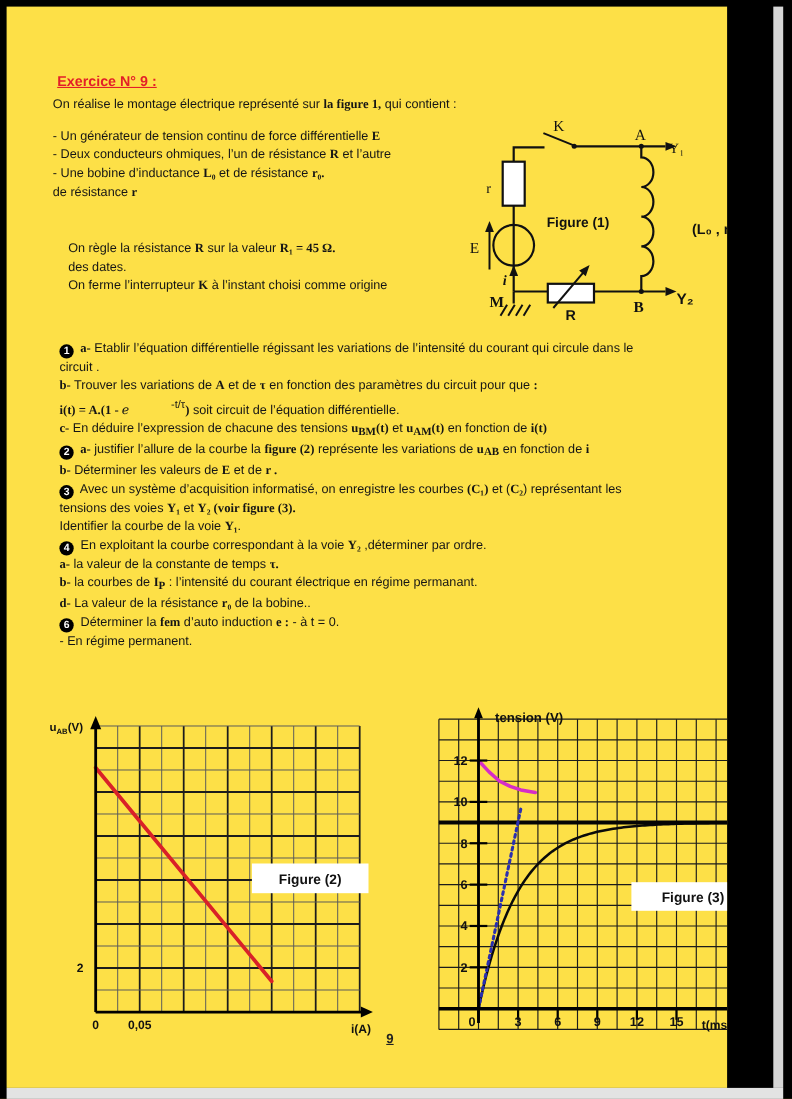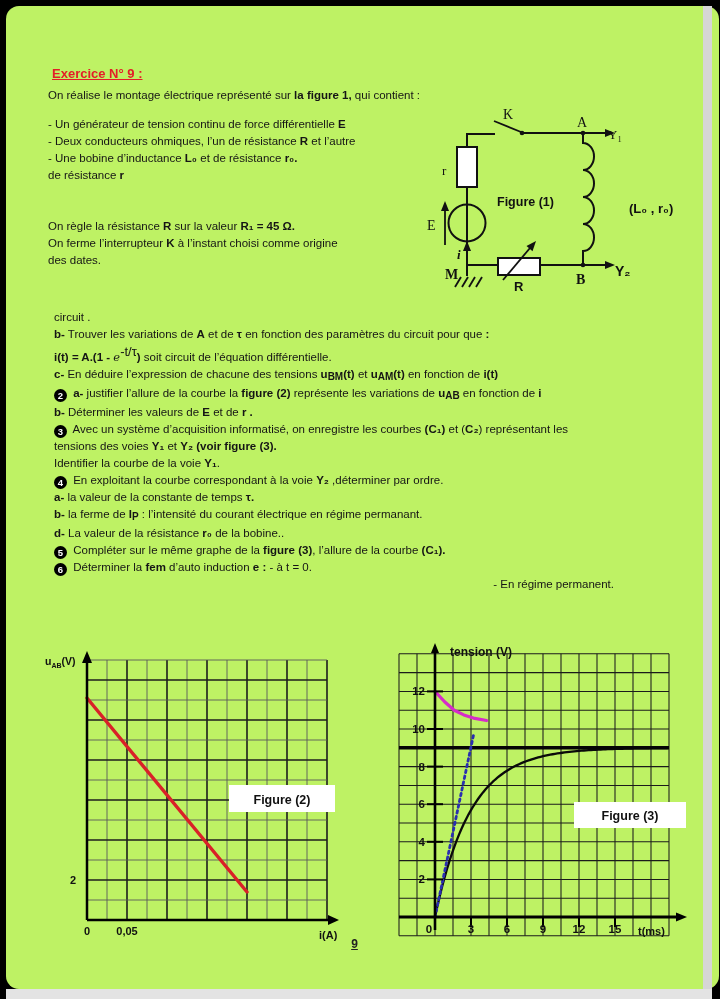--- a/index.html
+++ b/index.html
@@ -1,31 +1,31 @@
 <!DOCTYPE html>
 <html><head>
 <meta charset="utf-8">
 <style>
   html,body{margin:0;padding:0;}
   body{width:720px;height:999px;background:#000;position:relative;font-family:"Liberation Sans",sans-serif;}
-  .page{position:absolute;left:6px;top:6px;width:713px;height:983px;background:#bef264;overflow:hidden;border-radius:13px;}
+  .page{position:absolute;left:6px;top:6px;width:655px;height:983px;background:#fde047;overflow:hidden;}
   .edge-r{position:absolute;left:703px;top:6px;width:9px;height:983px;background:#d6d6d6;}
   .edge-b{position:absolute;left:6px;top:989px;width:706px;height:10px;background:#e3e3e3;}
   .title{position:absolute;left:46px;top:60px;font-size:13px;font-weight:bold;color:#e31e28;text-decoration:underline;}
   .tblock{position:absolute;color:#111;}
   .tline{font-size:11.5px;line-height:17px;white-space:nowrap;color:#151515;}
-  .tline .b{font-weight:bold;}
+  .tline .b{font-weight:bold;font-family:Liberation Serif, serif;}
   .tline sub{font-size:10px;vertical-align:-2px;}
-  .tline sup{font-size:13px;vertical-align:5px;}
+  .tline sup{font-size:10px;vertical-align:5px;margin-left:38px;}
   .tline .it{font-style:italic;font-family:"DejaVu Serif",serif;}
-  .tline.center{text-align:right;white-space:normal;}
+  .tline.center{text-align:left;white-space:normal;}
   .badge{display:inline-block;width:13px;height:13px;border-radius:50%;background:#000;color:#fff;font-size:9.5px;font-weight:bold;text-align:center;line-height:13px;margin-right:3px;vertical-align:-2px;}
   #intro{left:42px;top:81px;}
   #components{left:42px;top:110px;width:380px;}
-  #setup{left:42px;top:212px;width:380px;}
+  #setup{left:56px;top:212px;width:380px;}
   #questions{left:48px;top:303px;width:632px;}
   #questions .tline.center{width:560px;}
   .pagenum{position:absolute;left:0;top:931px;width:697px;text-align:center;font-weight:bold;font-size:12px;text-decoration:underline;color:#222;}
   svg{position:absolute;overflow:visible;}
   #fig1{left:413px;top:97px;}
   #fig2{left:30px;top:642px;}
   #fig3{left:392px;top:634px;}
   .wire{stroke:#111;fill:none;}
   .st{font-family:"Liberation Serif",serif;fill:#111;}
   .sb{font-family:"Liberation Sans",sans-serif;font-weight:bold;fill:#111;}
@@ -44,38 +44,38 @@
       <div class="tline"><span>On réalise le montage électrique représenté sur </span><span class="b">la figure 1,</span><span> qui contient :</span></div>
     </div>
   <div class="tblock" id="components">
       <div class="tline"><span>- Un générateur de tension continu de force différentielle </span><span class="b">E</span></div>
       <div class="tline"><span>- Deux conducteurs ohmiques, l’un de résistance </span><span class="b">R</span><span> et l’autre</span></div>
       <div class="tline"><span>- Une bobine d’inductance </span><span class="b">L₀</span><span> et de résistance </span><span class="b">r₀.</span></div>
       <div class="tline"><span>de résistance </span><span class="b">r</span></div>
     </div>
   <div class="tblock" id="setup">
       <div class="tline"><span>On règle la résistance </span><span class="b">R</span><span> sur la valeur </span><span class="b">R₁ = 45 Ω.</span></div>
+      <div class="tline"><span>des dates.</span></div>
       <div class="tline"><span>On ferme l’interrupteur </span><span class="b">K</span><span> à l’instant choisi comme origine</span></div>
-      <div class="tline"><span>des dates.</span></div>
     </div>
   <div class="tblock" id="questions">
+      <div class="tline"><span class="badge">1</span><span class="b"> a-</span><span> Etablir l’équation différentielle régissant les variations de l’intensité du courant qui circule dans le</span></div>
       <div class="tline"><span>circuit .</span></div>
       <div class="tline"><span class="b">b-</span><span> Trouver les variations de </span><span class="b">A</span><span> et de </span><span class="b">τ</span><span> en fonction des paramètres du circuit pour que </span><span class="b">:</span></div>
       <div class="tline"><span class="b">i(t) = A.(1 - </span><span class="it">e</span><sup>-t/τ</sup><span class="b">)</span><span> soit circuit de l’équation différentielle.</span></div>
       <div class="tline"><span class="b">c-</span><span> En déduire l’expression de chacune des tensions </span><span class="b">u</span><sub class="b">BM</sub><span class="b">(t)</span><span> et </span><span class="b">u</span><sub class="b">AM</sub><span class="b">(t)</span><span> en fonction de </span><span class="b">i(t)</span></div>
       <div class="tline"><span class="badge">2</span><span class="b"> a-</span><span> justifier l’allure de la courbe la </span><span class="b">figure (2)</span><span> représente les variations de </span><span class="b">u</span><sub class="b">AB</sub><span> en fonction de </span><span class="b">i</span></div>
       <div class="tline"><span class="b">b-</span><span> Déterminer les valeurs de </span><span class="b">E</span><span> et de </span><span class="b">r .</span></div>
       <div class="tline"><span class="badge">3</span><span> Avec un système d’acquisition informatisé, on enregistre les courbes </span><span class="b">(C₁)</span><span> et (</span><span class="b">C₂</span><span>) représentant les</span></div>
       <div class="tline"><span>tensions des voies </span><span class="b">Y₁</span><span> et </span><span class="b">Y₂ (voir figure (3).</span></div>
       <div class="tline"><span>Identifier la courbe de la voie </span><span class="b">Y₁</span><span>.</span></div>
       <div class="tline"><span class="badge">4</span><span> En exploitant la courbe correspondant à la voie </span><span class="b">Y₂</span><span> ,déterminer par ordre.</span></div>
       <div class="tline"><span class="b">a-</span><span> la valeur de la constante de temps </span><span class="b">τ.</span></div>
-      <div class="tline"><span class="b">b-</span><span> la ferme de </span><span class="b">I</span><sub class="b">P</sub><span> : l’intensité du courant électrique en régime permanant.</span></div>
+      <div class="tline"><span class="b">b-</span><span> la courbes de </span><span class="b">I</span><sub class="b">P</sub><span> : l’intensité du courant électrique en régime permanant.</span></div>
       <div class="tline"><span class="b">d-</span><span> La valeur de la résistance </span><span class="b">r₀</span><span> de la bobine..</span></div>
-      <div class="tline"><span class="badge">5</span><span> Compléter sur le même graphe de la </span><span class="b">figure (3)</span><span>, l’allure de la courbe </span><span class="b">(C₁).</span></div>
       <div class="tline"><span class="badge">6</span><span> Déterminer la </span><span class="b">fem</span><span> d’auto induction </span><span class="b">e :</span><span> - à t = 0.</span></div>
       <div class="tline center"><span>- En régime permanent.</span></div>
     </div>
 
   <svg id="fig1" width="292" height="192" viewBox="0 0 292 192">
     <g>
       <polyline class="wire" stroke-width="2" points="76,31 48,31 48,162"></polyline>
       <line class="wire" stroke-width="2" x1="48" y1="162" x2="164" y2="162"></line>
       <line class="wire" stroke-width="2" x1="103" y1="30" x2="164" y2="30"></line>
       <line class="wire" stroke-width="1.8" x1="75" y1="18" x2="102" y2="29"></line>

